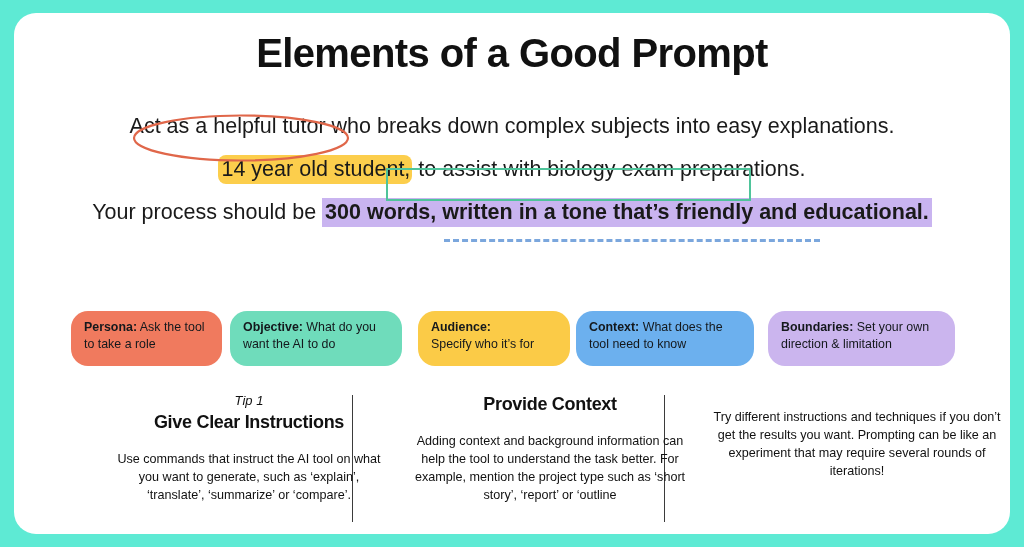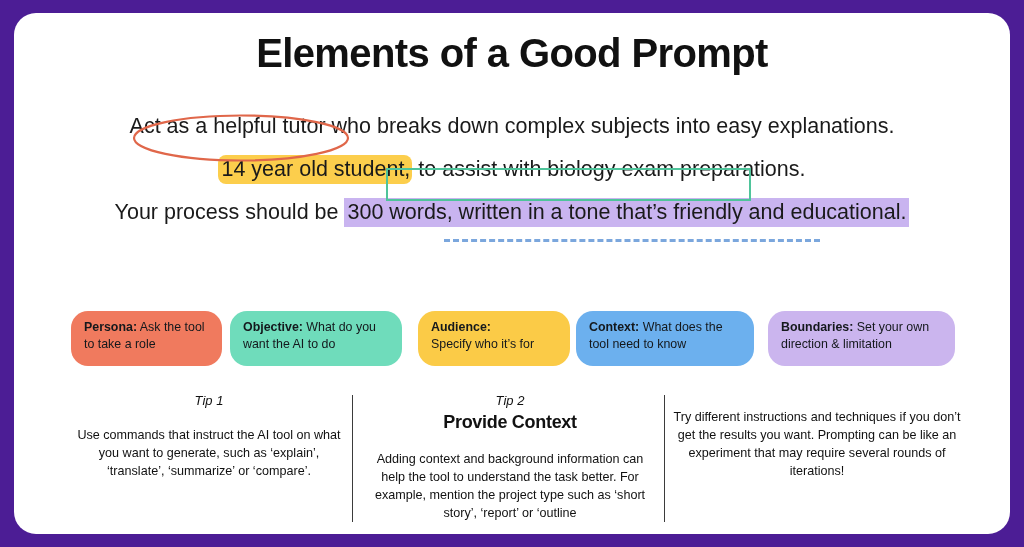--- a/index.html
+++ b/index.html
@@ -13,21 +13,21 @@
     font-family: "Liberation Sans", sans-serif;
     overflow: hidden;
   }
 
   
   .poster {
     position: relative;
     width: 1024px;
     height: 547px;
     box-sizing: border-box;
-    background: #4c1d95;
+    background: #5eead4;
     padding: 13px 14px 13px 14px;
   }
   .canvas {
     position: relative;
     width: 100%;
     height: 100%;
     background: #ffffff;
     border-radius: 22px;
     box-sizing: border-box;
     overflow: hidden;
@@ -65,20 +65,21 @@
   .hl-yellow {
     background: #FCCE4C;
     padding: 2px 2px 3px 3px;
     box-decoration-break: clone;
     border-radius: 8px;
   }
   .hl-purple {
     background: #C9B4F0;
     padding: 2px 3px 3px 3px;
     box-decoration-break: clone;
+    font-weight: bold;
   }
   .seg { position: relative; }
 
   
   .ellipse-wrap {
     position: absolute;
     left: 118px;
     top: 101px;
     width: 218px;
     height: 48px;
@@ -142,20 +143,21 @@
     top: 379px;
     left: 0;
     width: 100%;
     height: 140px;
   }
   .tip {
     position: absolute;
     top: 0;
     text-align: center;
     color: #111111;
+    margin-left: 40px;
   }
   .tip-1 { left: 56px;  width: 278px; }
   .tip-2 { left: 350px; width: 292px; }
   .tip-3 { left: 658px; width: 290px; }
 
   .tip-num {
     font-size: 13px;
     font-style: italic;
     font-weight: 400;
     line-height: 18px;
@@ -234,24 +236,24 @@
         <b>Boundaries:</b><span> Set your own direction &amp; limitation</span>
       </div>
     </div>
 
     <div class="divider divider-1"></div>
     <div class="divider divider-2"></div>
 
     <div class="tips">
       <div class="tip tip-1">
         <div class="tip-num">Tip 1</div>
+        <div class="tip-head">Give Clear Instructions</div>
         <div class="tip-body">Use commands that instruct the AI tool on what you want to generate, such as ‘explain’, ‘translate’, ‘summarize’ or ‘compare’.</div>
       </div>
       <div class="tip tip-2">
-        <div class="tip-num">Tip 2</div>
         <div class="tip-head">Provide Context</div>
         <div class="tip-body">Adding context and background information can help the tool to understand the task better. For example, mention the project type such as ‘short story’, ‘report’ or ‘outline</div>
       </div>
       <div class="tip tip-3">
         <div class="tip-body">Try different instructions and techniques if you don’t get the results you want. Prompting can be like an experiment that may require several rounds of iterations!</div>
       </div>
     </div>
 
   </div>
 </div>

